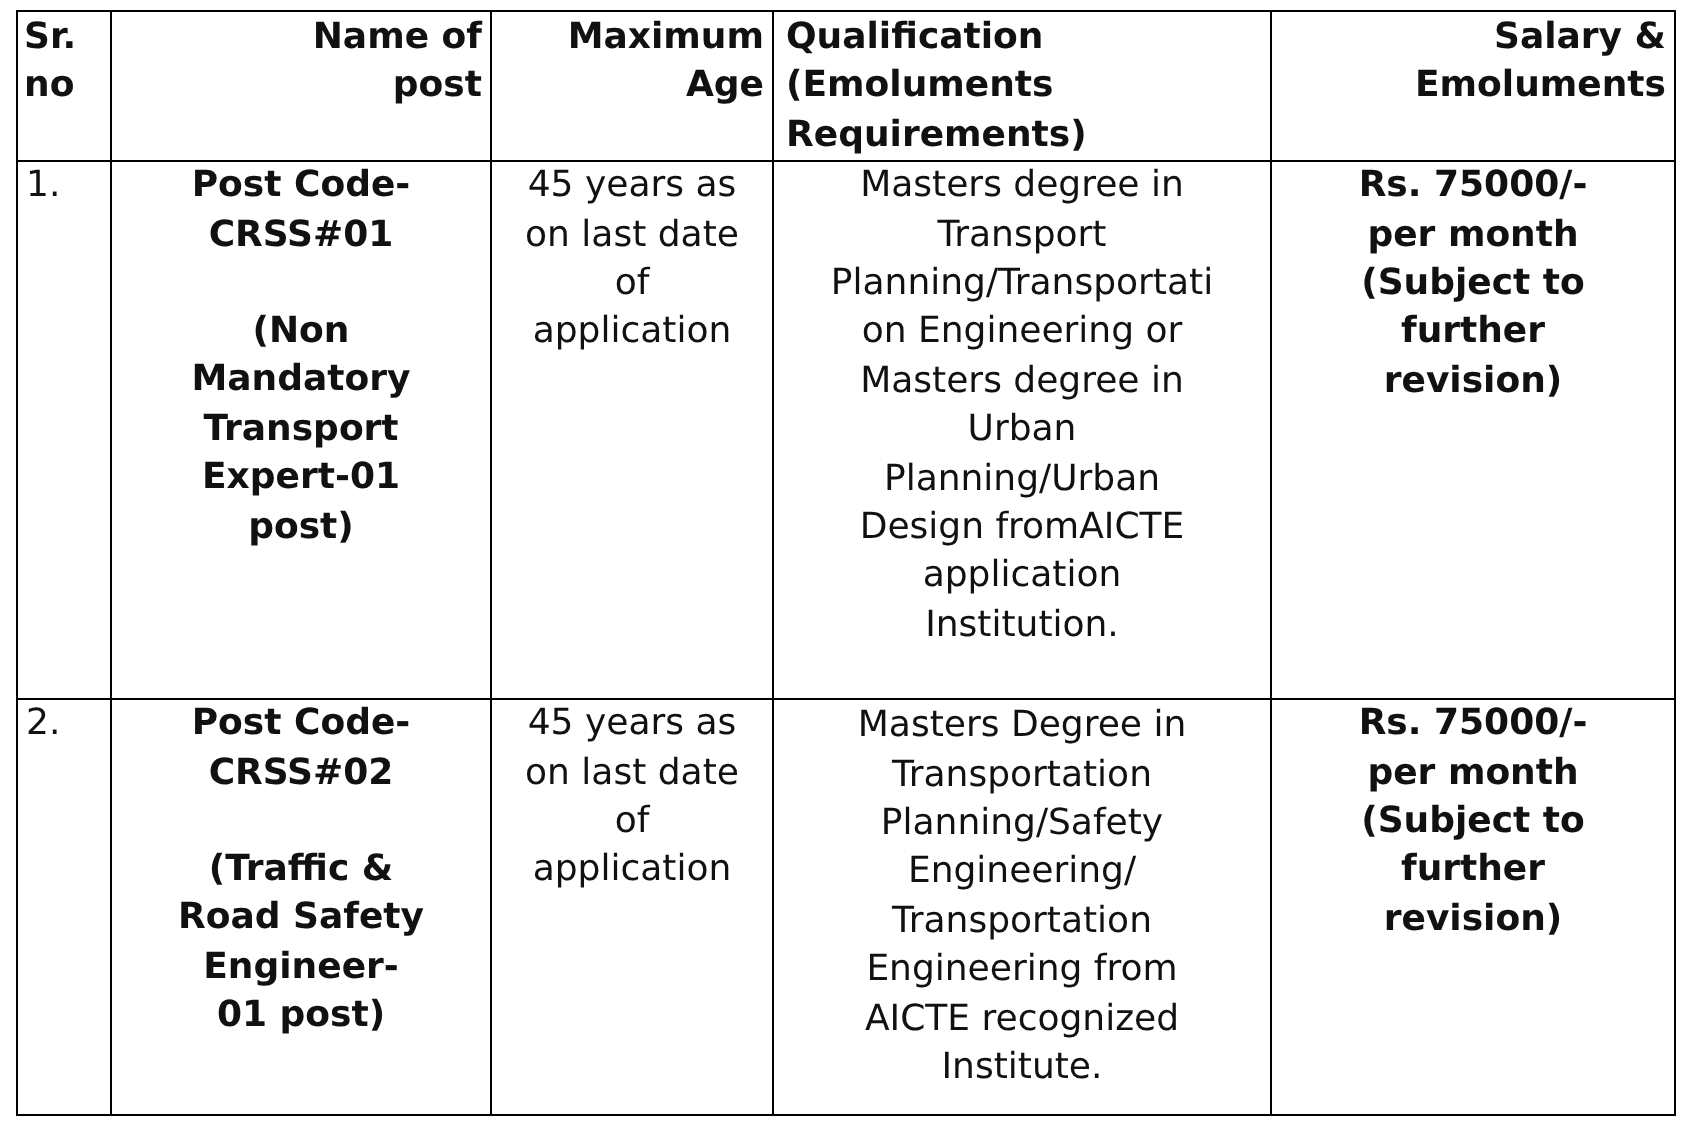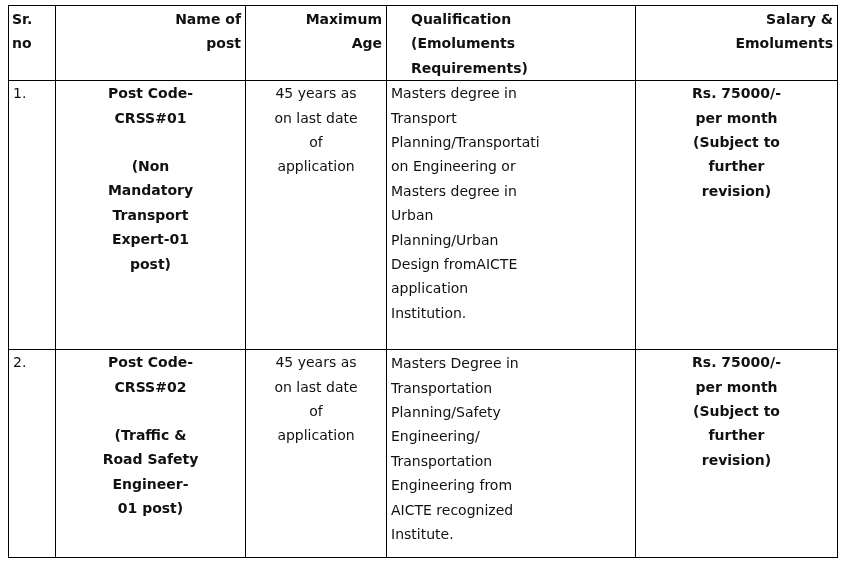--- a/index.html
+++ b/index.html
@@ -9,40 +9,40 @@
     border-collapse: collapse;
     width: 829px;
     font-family: "DejaVu Sans", "Liberation Sans", sans-serif;
     color: #111111;
     table-layout: fixed;
   }
   table.jobs td, table.jobs th {
     border: 1.5px solid #000000;
     vertical-align: top;
     padding: 0 4px;
-    font-size: 14px;
+    font-size: 18px;
     line-height: 24.4px;
   }
   table.jobs th { font-weight: bold; text-align: right; padding-top: 1px; }
-  table.jobs th.left { text-align: left; padding-left: 24px; }
+  table.jobs th.left { text-align: left; padding-left: 6px; }
   th.sr { text-align: left !important; padding-left: 3px !important; }
   .col-sr { width: 47px; }
   .col-name { width: 190px; }
   .col-age { width: 141px; }
   .col-qual { width: 249px; }
   .col-sal { width: 202px; }
   tr.header-row { height: 73px; }
   tr.row1 { height: 269px; }
   tr.row2 { height: 208px; }
   td.sr { text-align: left; padding-left: 8px; padding-top: 1px; font-weight: normal; }
   td.name { text-align: center; font-weight: bold; padding-top: 1px; }
   td.name .code { display: block; }
   td.name .gap { display: block; height: 24px; }
   td.age { text-align: center; padding-top: 25px; }
-  td.qual { text-align: left; padding-top: 25px; margin-left: 44px; }
+  td.qual { text-align: center; padding-top: 25px; margin-left: 44px; }
   td.qual.r2 { padding-top: 1px; }
   td.sal { text-align: center; font-weight: bold; padding-top: 1px; }
   .line { display: block; }
   th .line { display: block; }
 </style>
 </head>
 <body>
 
 <table class="jobs">
   <colgroup>

